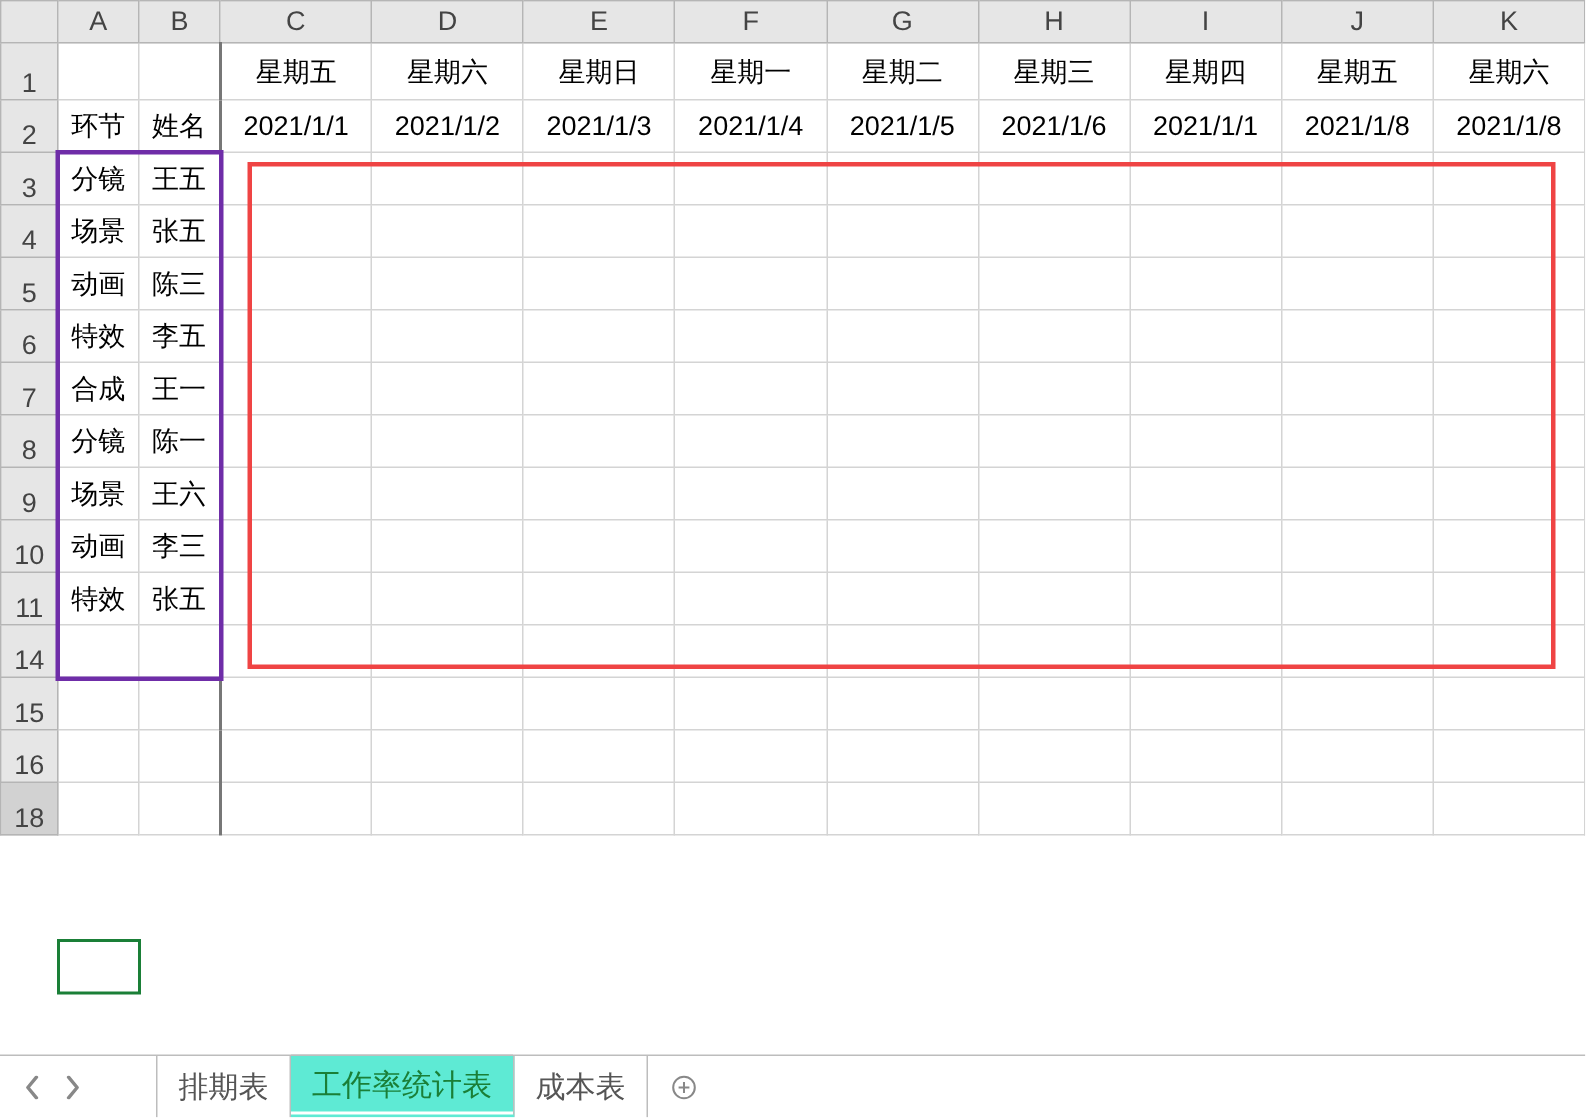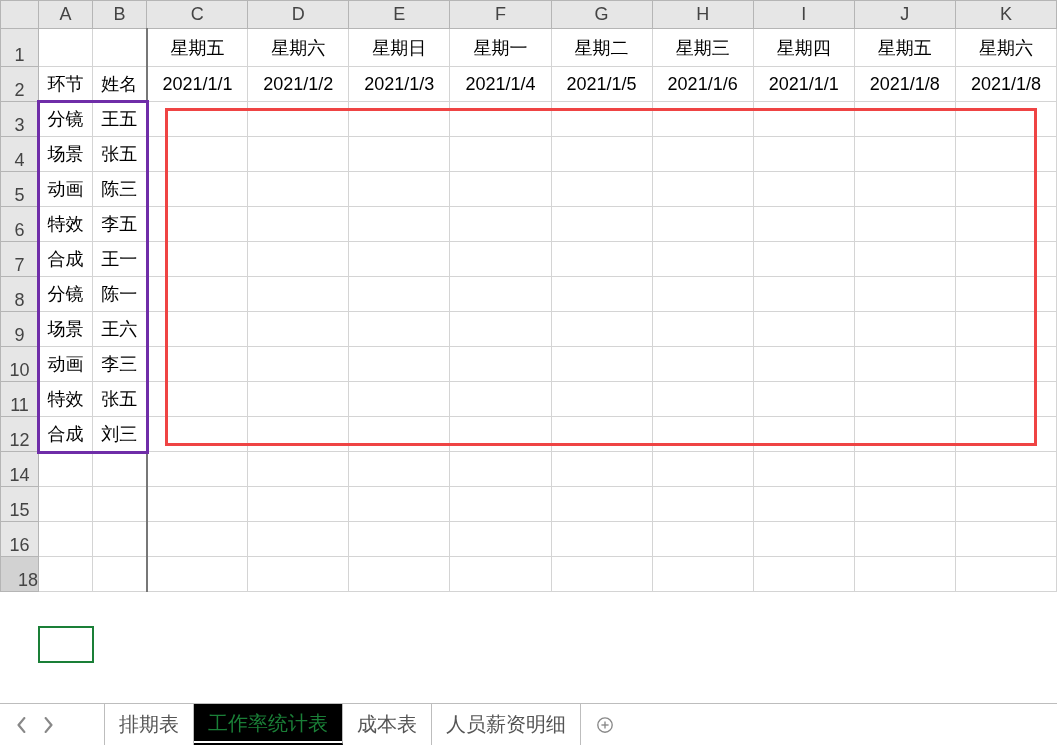--- a/index.html
+++ b/index.html
@@ -73,21 +73,20 @@
     vertical-align: bottom;
     font-family: Arial, sans-serif;
     font-size: 18px;
     color: #444;
     width: 38px;
     padding-bottom: 2px;
     font-weight: normal;
   }
   .row-hdr.selected {
     background: #d2d2d2;
-    text-align: right;
   }
 
   
   td.cell {
     border-right: 1px solid #d4d4d4;
     border-bottom: 1px solid #d4d4d4;
     text-align: center;
     vertical-align: middle;
     font-size: 18px;
     height: 35px;
@@ -180,21 +179,21 @@
     background: #fff;
   }
   .tab:first-child {
     border-left: 1px solid #bdbdbd;
   }
   .tab.active {
     color: #1a7f37;
     border-bottom: 3px solid transparent;
     position: relative;
     top: 0;
-    background: #000000;
+    background: #5eead4;
     font-weight: 500;
   }
   .tab.active::after {
     content: "";
     position: absolute;
     left: 0; right: 0; bottom: -1px;
     height: 2px;
     background: #fff;
   }
   .tab.active::before {
@@ -399,34 +398,20 @@
             <td class="cell" id="cell-C11"></td>
             <td class="cell" id="cell-D11"></td>
             <td class="cell" id="cell-E11"></td>
             <td class="cell" id="cell-F11"></td>
             <td class="cell" id="cell-G11"></td>
             <td class="cell" id="cell-H11"></td>
             <td class="cell" id="cell-I11"></td>
             <td class="cell" id="cell-J11"></td>
             <td class="cell" id="cell-K11"></td>
           </tr>
-          <tr class="data-row">
-            <th class="row-hdr">12</th>
-            <td class="cell" id="cell-A12">合成</td>
-            <td class="cell colB-edge" id="cell-B12">刘三</td>
-            <td class="cell" id="cell-C12"></td>
-            <td class="cell" id="cell-D12"></td>
-            <td class="cell" id="cell-E12"></td>
-            <td class="cell" id="cell-F12"></td>
-            <td class="cell" id="cell-G12"></td>
-            <td class="cell" id="cell-H12"></td>
-            <td class="cell" id="cell-I12"></td>
-            <td class="cell" id="cell-J12"></td>
-            <td class="cell" id="cell-K12"></td>
-          </tr>
           <tr class="empty-row">
             <th class="row-hdr">14</th>
             <td class="cell" id="cell-A14"></td>
             <td class="cell colB-edge" id="cell-B14"></td>
             <td class="cell" id="cell-C14"></td>
             <td class="cell" id="cell-D14"></td>
             <td class="cell" id="cell-E14"></td>
             <td class="cell" id="cell-F14"></td>
             <td class="cell" id="cell-G14"></td>
             <td class="cell" id="cell-H14"></td>
@@ -494,21 +479,20 @@
       <span>
         <svg viewBox="0 0 10 14">
             <path d="M3 1 L8 7 L3 13" stroke="#888" stroke-width="2" fill="none" stroke-linecap="round" stroke-linejoin="round"></path>
           </svg>
       </span>
     </div>
     <div class="tabs" id="tabs">
         <div class="tab">排期表</div>
         <div class="tab active">工作率统计表</div>
         <div class="tab">成本表</div>
-        <div class="tab">人员薪资明细</div>
       </div>
     <div class="add-sheet">
       <svg viewBox="0 0 20 20">
           <circle cx="10" cy="10" r="8" stroke="#888" stroke-width="1.5"></circle>
           <line x1="10" y1="6" x2="10" y2="14" stroke="#888" stroke-width="1.5"></line>
           <line x1="6" y1="10" x2="14" y2="10" stroke="#888" stroke-width="1.5"></line>
         </svg>
     </div>
   </div>
 

